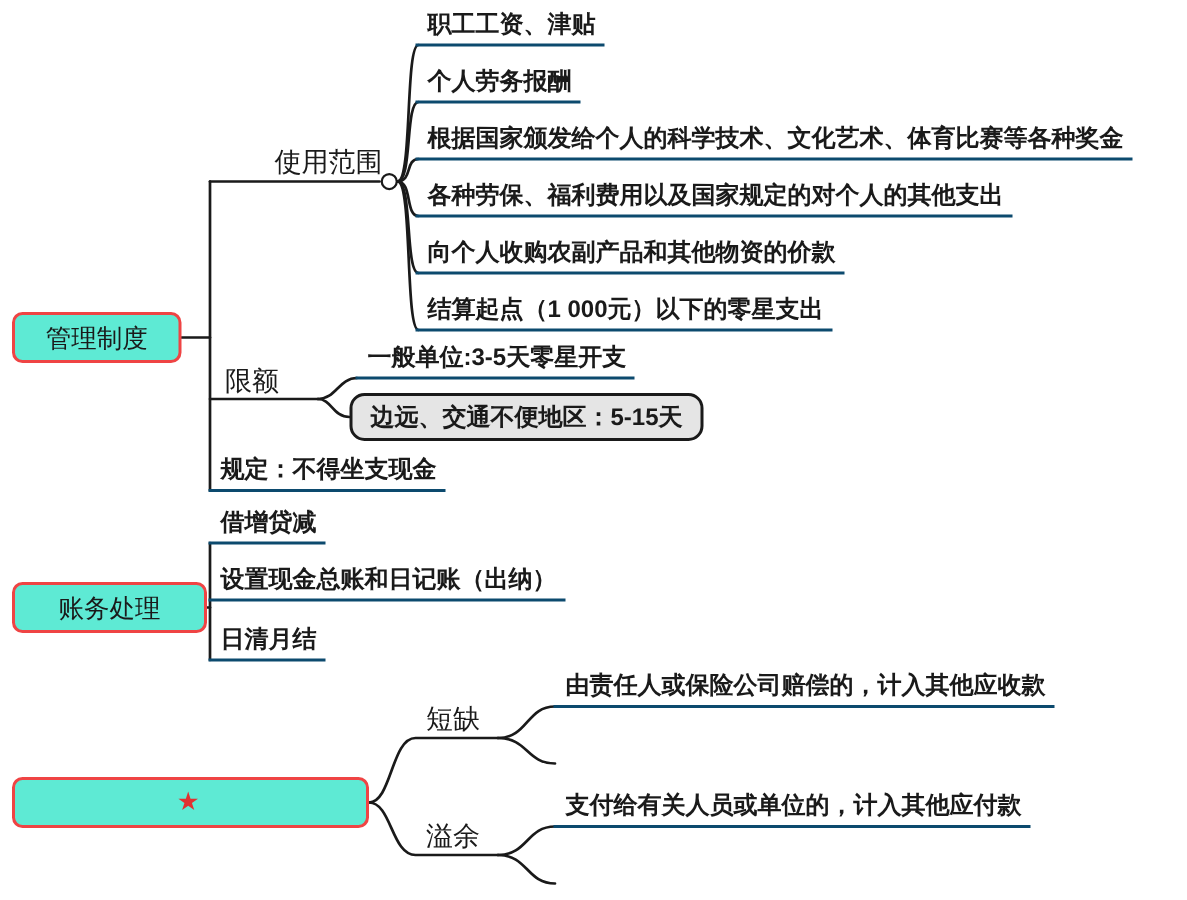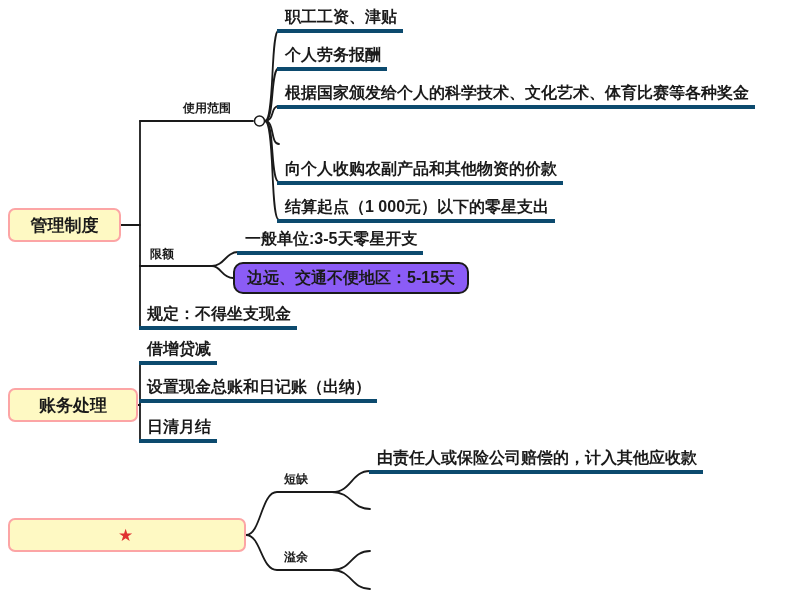--- a/index.html
+++ b/index.html
@@ -9,34 +9,34 @@
     overflow:hidden; font-family:"Liberation Sans","DejaVu Sans",sans-serif;
     color:#1a1a1a;
   }
   .wires { position:absolute; left:0; top:0; z-index:0; }
   .wires path { fill:none; stroke:#1a1a1a; stroke-width:1.8; stroke-linecap:round; }
   .wires circle { fill:#ffffff; stroke:#1a1a1a; stroke-width:1.5; }
 
   .leaf {
     position:absolute; z-index:1; white-space:nowrap;
     font-size:16px; font-weight:bold; line-height:19px;
-    padding:0 6px 3px 8px; border-bottom:4px solid #0c4a6e;
+    padding:0 6px 3px 8px; border-bottom:2px solid #0c4a6e;
   }
   .label {
     position:absolute; z-index:1; white-space:nowrap;
-    font-size:12px; font-weight:bold; line-height:19px;
+    font-size:18px; font-weight:normal; line-height:19px;
   }
   .rootbox {
     position:absolute; z-index:1; display:flex; align-items:center; justify-content:center;
-    border:2px solid #fca5a5; border-radius:7px; background:#fef9c3;
-    font-size:17px; font-weight:bold; white-space:nowrap;
+    border:2px solid #ef4444; border-radius:7px; background:#5eead4;
+    font-size:17px; font-weight:normal; white-space:nowrap;
   }
   .pillbox {
     position:absolute; z-index:1; display:flex; align-items:center;
-    border:2px solid #1a1a1a; border-radius:10px; background:#8b5cf6;
+    border:2px solid #1a1a1a; border-radius:10px; background:#e5e5e5;
     font-size:16px; font-weight:bold; white-space:nowrap;
     height:32px; padding:0 12px;
   }
   .star { color:#e03131; margin-right:3px; font-size:17px; }
 
   
   #box-management  { left:8px;  top:208px; width:113px; height:34px; }
   #box-accounting  { left:8px;  top:388px; width:130px; height:34px; }
   #box-inventory   { left:8px;  top:518px; width:238px; height:34px; }
 
@@ -108,33 +108,35 @@
   </div>
 
   <div class="rootbox" id="box-inventory">
     <span class="star">★</span>
   </div>
 
   <div class="label" id="lbl-scope">使用范围</div>
   <div class="leaf" id="scope-0">职工工资、津贴</div>
   <div class="leaf" id="scope-1">个人劳务报酬</div>
   <div class="leaf" id="scope-2">根据国家颁发给个人的科学技术、文化艺术、体育比赛等各种奖金</div>
+  <div class="leaf" id="scope-3">各种劳保、福利费用以及国家规定的对个人的其他支出</div>
   <div class="leaf" id="scope-4">向个人收购农副产品和其他物资的价款</div>
   <div class="leaf" id="scope-5">结算起点（1 000元）以下的零星支出</div>
 
   <div class="label" id="lbl-limit">限额</div>
   <div class="leaf" id="limit-general">一般单位:3-5天零星开支</div>
   <div class="pillbox" id="limit-remote">
     <span>边远、交通不便地区：5-15天</span>
   </div>
 
   <div class="leaf" id="rule-node">规定：不得坐支现金</div>
 
   <div class="leaf" id="acct-0">借增贷减</div>
   <div class="leaf" id="acct-1">设置现金总账和日记账（出纳）</div>
   <div class="leaf" id="acct-2">日清月结</div>
 
   <div class="label" id="lbl-short">短缺</div>
   <div class="leaf" id="short-0">由责任人或保险公司赔偿的，计入其他应收款</div>
 
   <div class="label" id="lbl-surplus">溢余</div>
+  <div class="leaf" id="surp-0">支付给有关人员或单位的，计入其他应付款</div>
 
 </div>
 
 </body></html>

